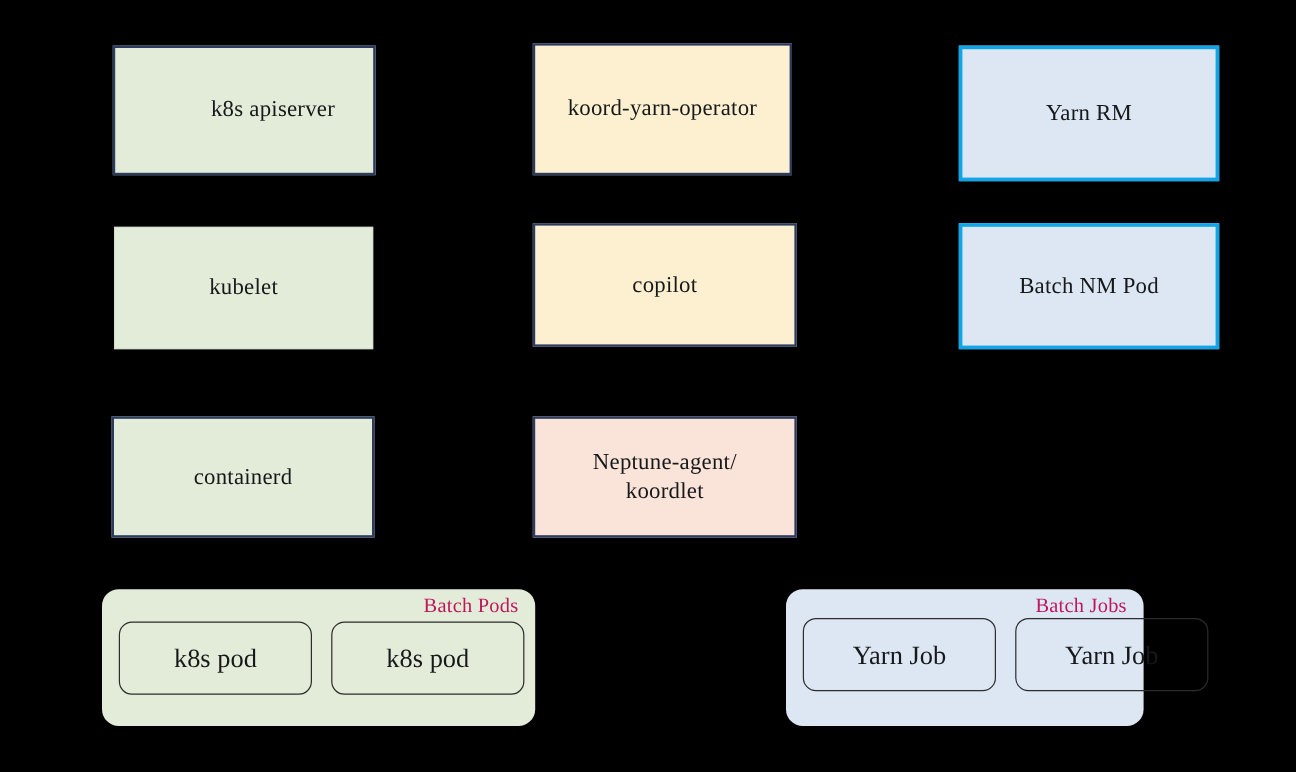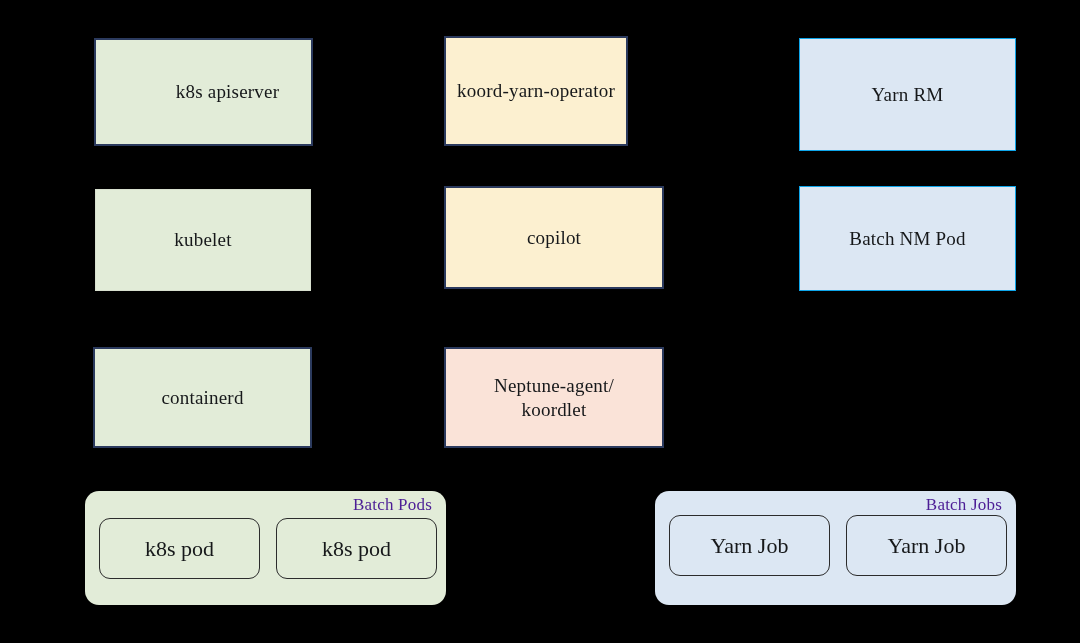--- a/index.html
+++ b/index.html
@@ -40,33 +40,33 @@
   }
 
   
   .fill-green   { background: #e2ecd8; }
   .fill-cream   { background: #fcf0d0; }
   .fill-blue    { background: #dce7f3; }
   .fill-pink    { background: #fae3d8; }
 
   .bd-navy  { border: 2px solid #2b3a5e; }
   .bd-faint { border: 1px solid #d8e0cf; }
-  .bd-bluefaint { border: 1px solid #0ea5e9; }
+  .bd-bluefaint { border: 3px solid #0ea5e9; }
 
   
   .group {
     position: absolute;
     border-radius: 14px;
   }
   .group-label {
     position: absolute;
     top: 4px;
     right: 14px;
     font-size: 17px;
-    color: #4c1d95;
+    color: #be185d;
     letter-spacing: 0.2px;
   }
   .chip {
     position: absolute;
     border: 1.6px solid #2c2c2c;
     border-radius: 11px;
     display: flex;
     align-items: center;
     justify-content: center;
     font-size: 22px;
@@ -105,21 +105,21 @@
       <line x1="554" y1="146" x2="554" y2="185" marker-end="url(#arrow-d)"></line>
       <line x1="554" y1="289" x2="554" y2="346" marker-end="url(#arrow-d)"></line>
       <line x1="835" y1="448" x2="835" y2="490" marker-end="url(#arrow-d)"></line>
     </g>
   </svg>
 
   <div class="node fill-green bd-navy" style="left:94px; top:38px; width:219px; height:108px;padding-left:48px;">
     <span>k8s apiserver</span>
   </div>
 
-  <div class="node fill-cream bd-navy" style="left:444px; top:36px; width:184px; height:110px;">
+  <div class="node fill-cream bd-navy" style="left:444px; top:36px; width:216px; height:110px;">
     <span>koord-yarn-operator</span>
   </div>
 
   <div class="node fill-blue bd-bluefaint" style="left:799px; top:38px; width:217px; height:113px;">
     <span>Yarn RM</span>
   </div>
 
   <div class="node fill-green bd-faint" style="left:95px; top:189px; width:216px; height:102px;">
     <span>kubelet</span>
   </div>
@@ -144,21 +144,21 @@
   <div class="group fill-green" style="left:85px; top:491px; width:361px; height:114px;">
     <div class="group-label">Batch Pods</div>
     <div class="chip" style="left:14px; top:27px; width:161px; height:61px;">
       <span>k8s pod</span>
     </div>
     <div class="chip" style="left:191px; top:27px; width:161px; height:61px;">
       <span>k8s pod</span>
     </div>
   </div>
 
-  <div class="group fill-blue" style="left:655px; top:491px; width:361px; height:114px;">
+  <div class="group fill-blue" style="left:655px; top:491px; width:298px; height:114px;">
     <div class="group-label">Batch Jobs</div>
     <div class="chip" style="left:14px; top:24px; width:161px; height:61px;">
       <span>Yarn Job</span>
     </div>
     <div class="chip" style="left:191px; top:24px; width:161px; height:61px;">
       <span>Yarn Job</span>
     </div>
   </div>
 
 </div>

